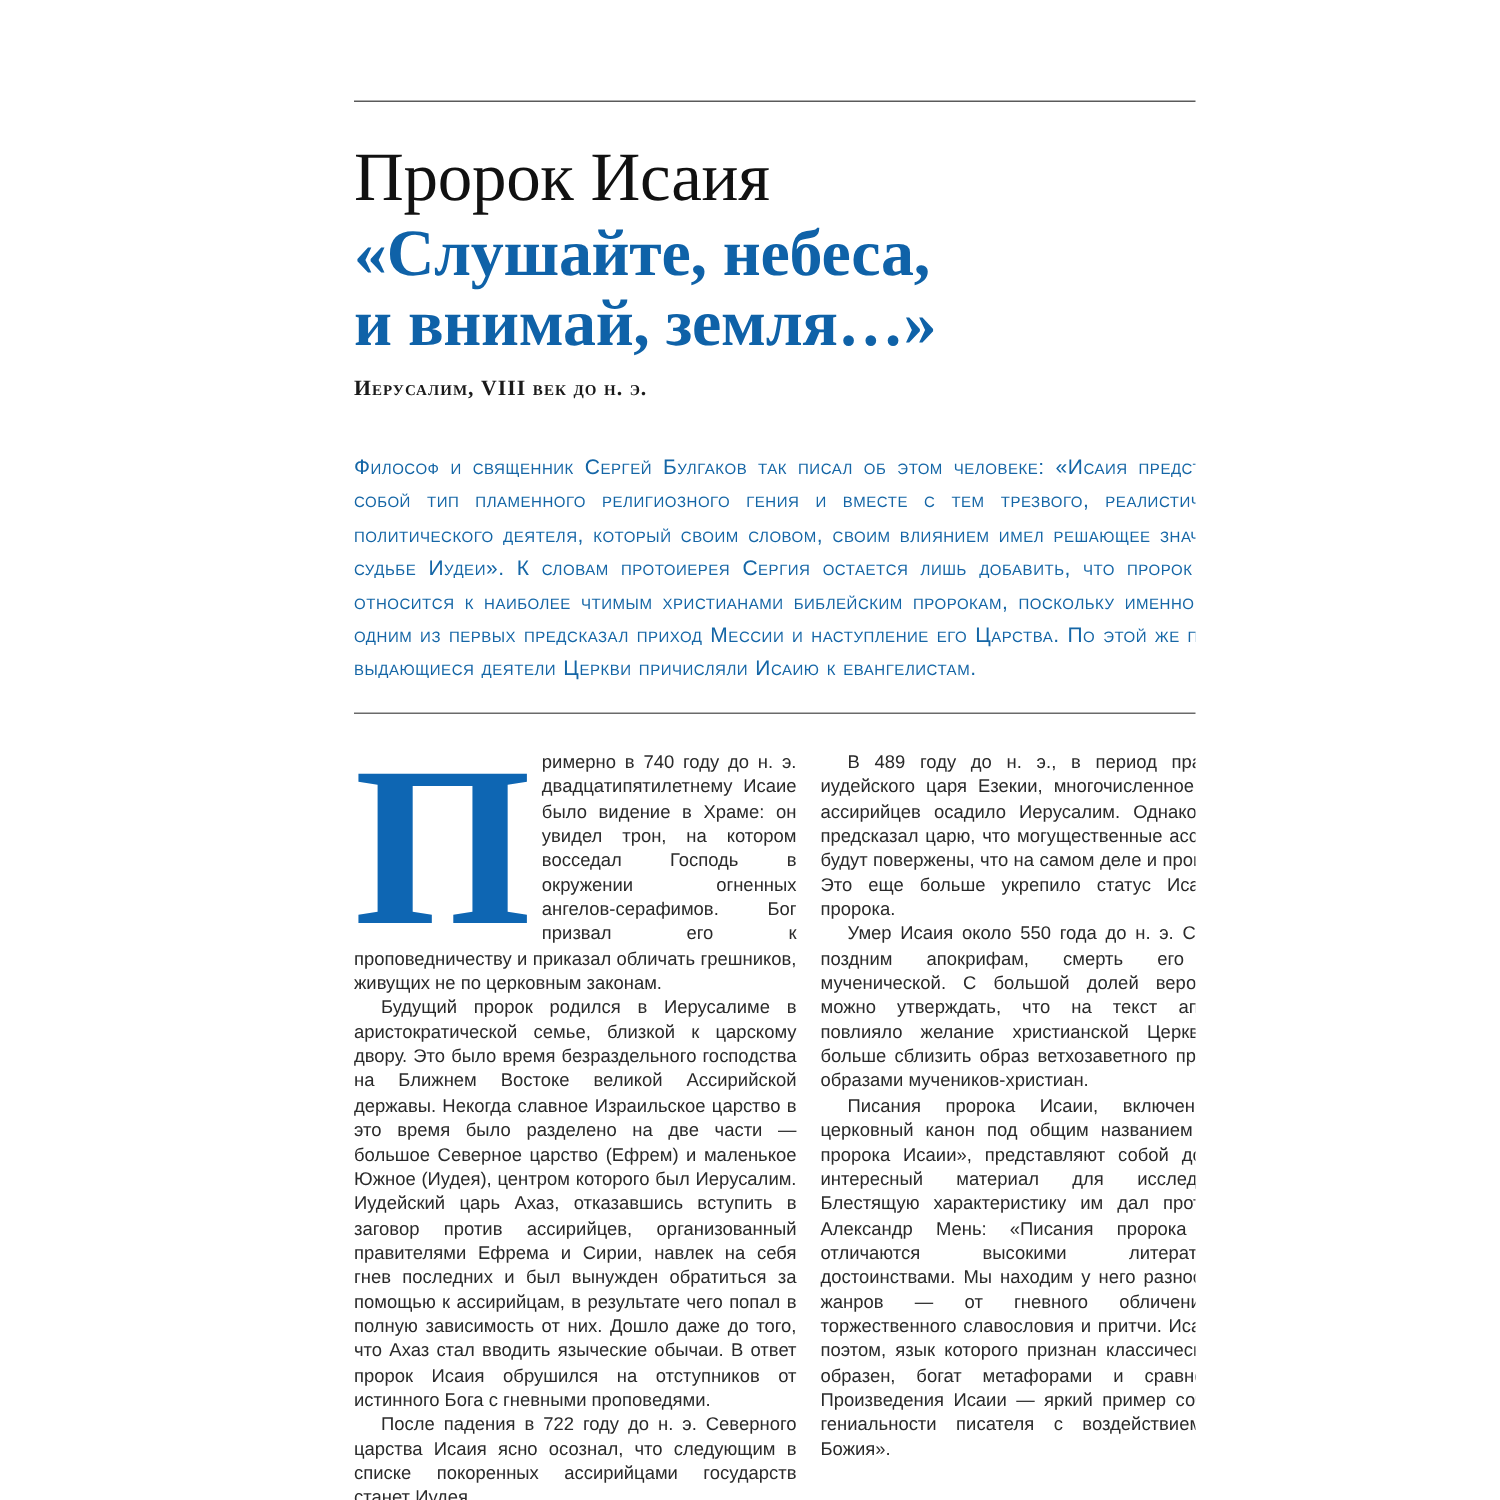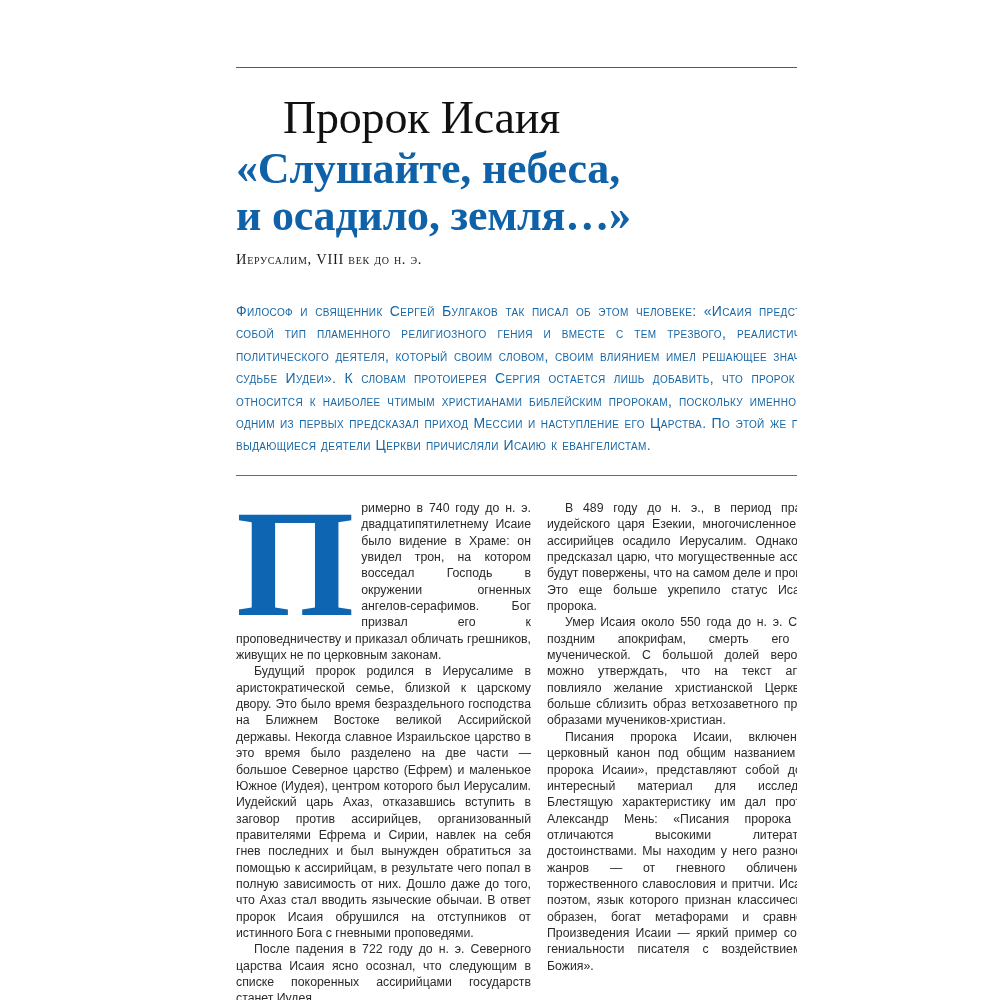--- a/index.html
+++ b/index.html
@@ -55,21 +55,20 @@
     width: 605px;
   }
   .title-main {
     font-family: "Liberation Serif", serif;
     font-size: 46px;
     line-height: 50px;
     font-weight: 400;
     color: #111111;
     letter-spacing: -0.2px;
     white-space: nowrap;
-    margin-left: 47px;
   }
   .title-sub {
     font-family: "Liberation Serif", serif;
     font-size: 44px;
     line-height: 47px;
     font-weight: 700;
     color: #0f62a8;
     letter-spacing: -0.2px;
     margin-top: 2px;
   }
@@ -78,20 +77,21 @@
   .kicker {
     position: absolute;
     left: 236px;
     top: 250px;
     font-family: "Liberation Serif", serif;
     font-size: 14.5px;
     line-height: 18px;
     color: #1a1a1a;
     font-variant: small-caps;
     letter-spacing: 0.7px;
+    font-weight: bold;
   }
 
   
   .lead {
     position: absolute;
     left: 236px;
     top: 300px;
     width: 607px;
     font-family: Liberation Sans, sans-serif;
     font-size: 14px;
@@ -161,21 +161,21 @@
 
   <div class="header">
     <div class="folio">15</div>
     <div class="header-rule"></div>
   </div>
 
   <div class="titleblock">
     <div class="title-main">Пророк Исаия</div>
     <div class="title-sub">
       <span>«Слушайте, небеса,</span>
-      <span>и осадило, земля…»</span>
+      <span>и внимай, земля…»</span>
     </div>
   </div>
 
   <div class="kicker">Иерусалим, VIII век до н. э.</div>
 
   <div class="lead">Философ и священник Сергей Булгаков так писал об этом человеке: «Исаия представляет собой тип пламенного религиозного гения и вместе с тем трезвого, реалистического политического деятеля, который своим словом, своим влиянием имел решающее значение в судьбе Иудеи». К словам протоиерея Сергия остается лишь добавить, что пророк Исаия относится к наиболее чтимым христианами библейским пророкам, поскольку именно Исаия одним из первых предсказал приход Мессии и наступление его Царства. По этой же причине выдающиеся деятели Церкви причисляли Исаию к евангелистам.</div>
   <div class="lead-rule"></div>
 
   <div class="columns">
 

